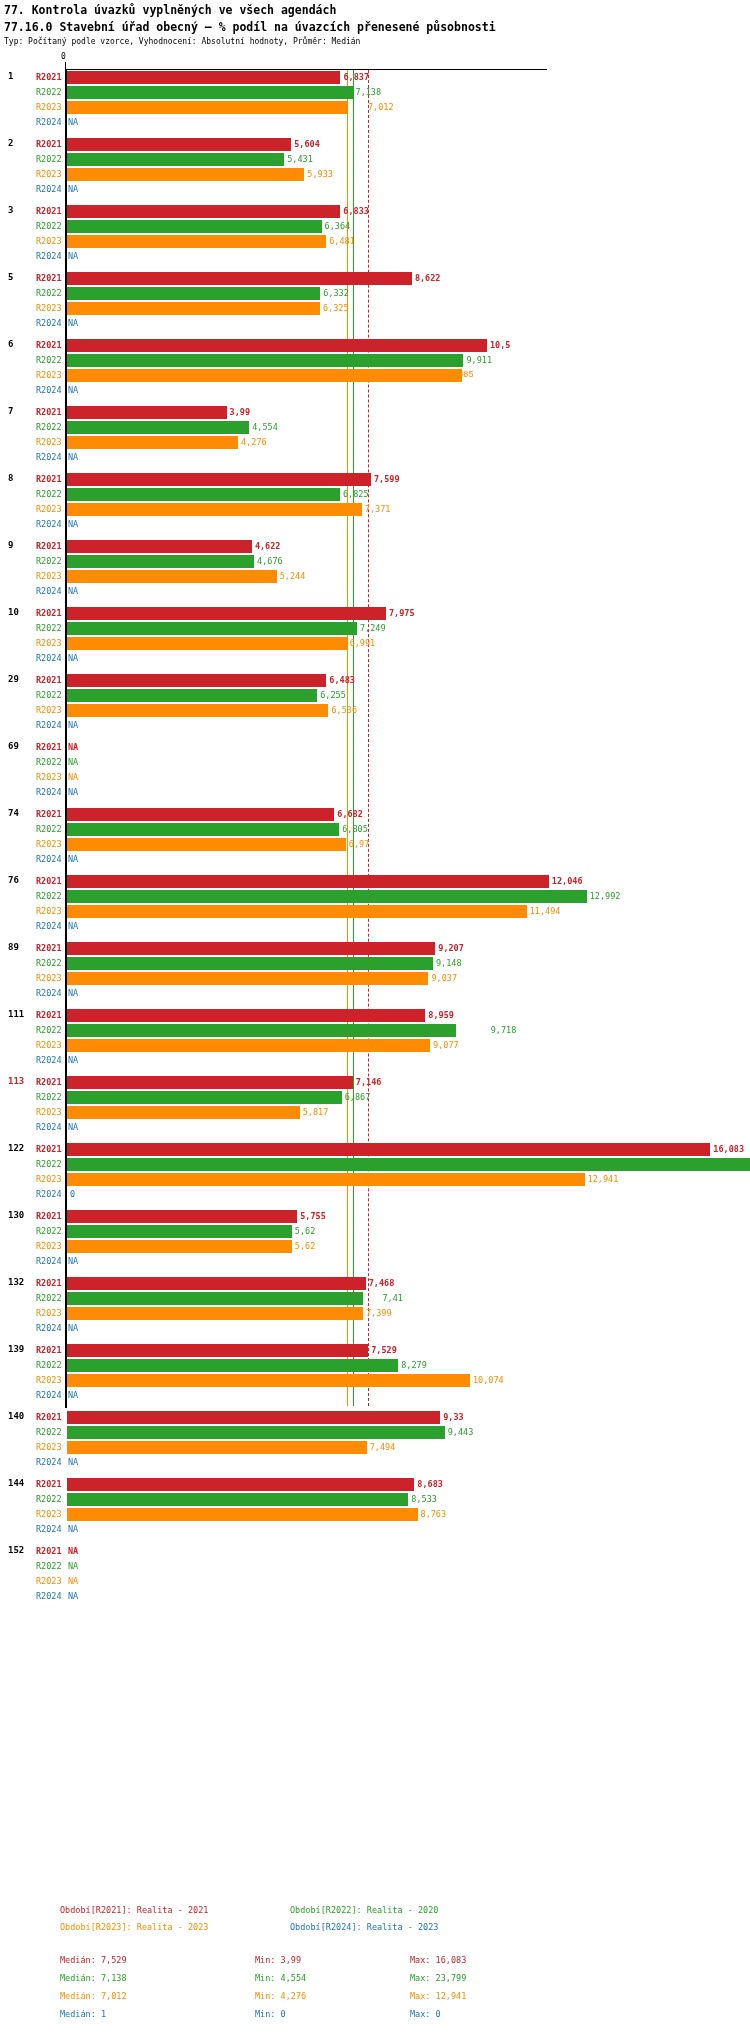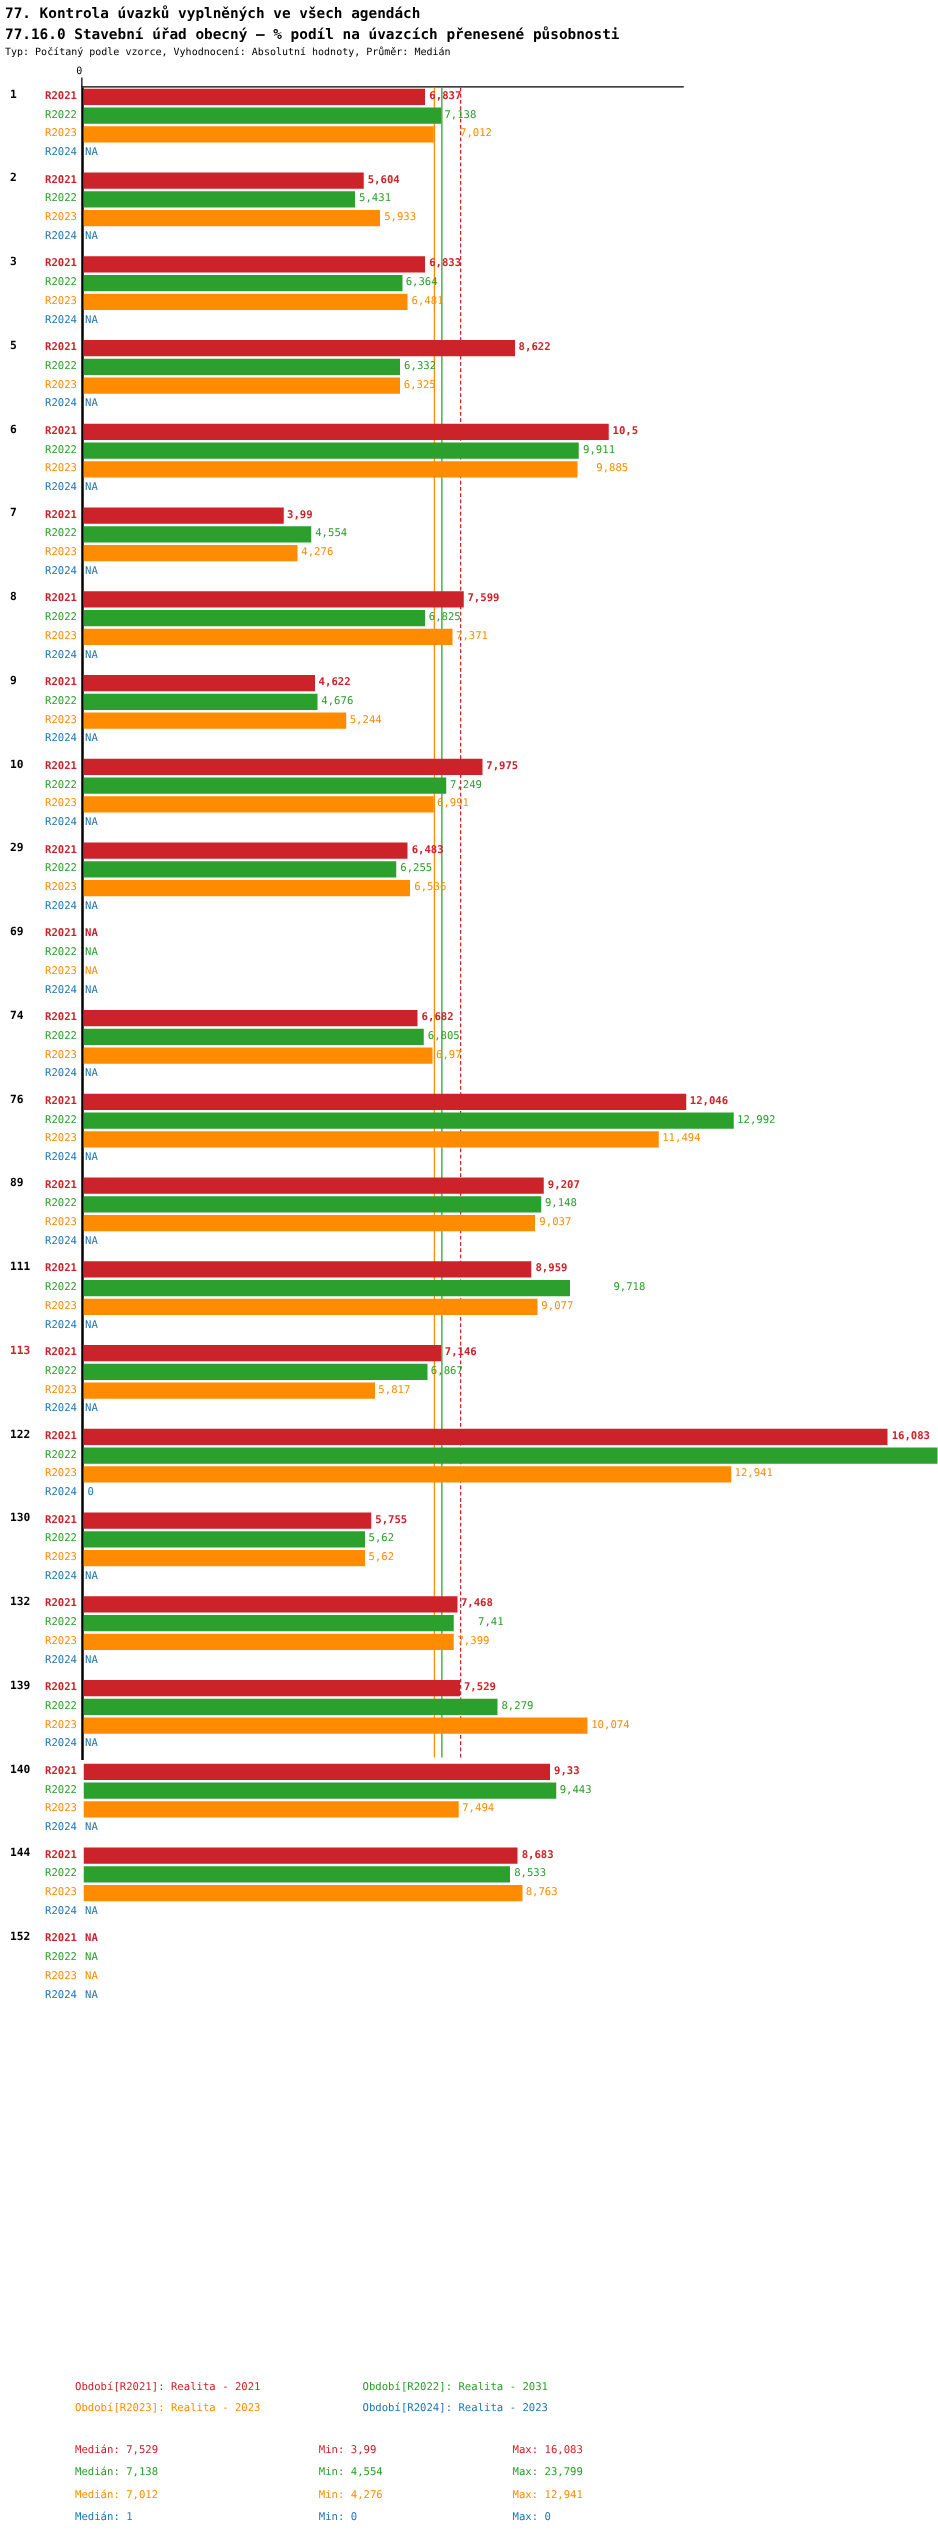--- a/index.html
+++ b/index.html
@@ -288,21 +288,21 @@
           <div class="val c2021" style="left: 490px;">10,5</div>
         </div>
         <div class="row" style="top: 15px;">
           <div class="row-label c2022">R2022</div>
           <div class="bar b2022" style="width: 396.44px;"></div>
           <div class="val c2022" style="left: 466.44px;">9,911</div>
         </div>
         <div class="row" style="top: 30px;">
           <div class="row-label c2023">R2023</div>
           <div class="bar b2023" style="width: 395.4px;"></div>
-          <div class="val c2023" style="left: 477px;">9,885</div>
+          <div class="val c2023" style="left: 448px; font-family: Liberation Mono, monospace;">9,885</div>
         </div>
         <div class="row" style="top: 45px;">
           <div class="row-label c2024">R2024</div>
           <div class="na c2024">NA</div>
         </div>
       </div>
       <div class="group" style="top: 349px; height: 60px;">
         <div class="grp-label">7</div>
         <div class="row" style="top: 0px;">
           <div class="row-label c2021">R2021</div>
@@ -689,21 +689,21 @@
         <div class="row" style="top: 45px;">
           <div class="row-label c2024">R2024</div>
           <div class="na c2024">NA</div>
         </div>
       </div>
     </div>
 </div>
 
 <div id="legend">
     <div class="lg" style="left: 60px; top: 0px; color: rgb(204, 34, 41);">Období[R2021]: Realita - 2021</div>
-    <div class="lg" style="left: 290px; top: 0px; color: rgb(44, 160, 44);">Období[R2022]: Realita - 2031</div>
+    <div class="lg" style="left: 290px; top: 0px; color: rgb(44, 160, 44);">Období[R2022]: Realita - 2020</div>
     <div class="lg" style="left: 60px; top: 17px; color: rgb(255, 140, 0);">Období[R2023]: Realita - 2023</div>
     <div class="lg" style="left: 290px; top: 17px; color: rgb(31, 119, 180);">Období[R2024]: Realita - 2023</div>
   </div>
 <div id="stats">
     <div class="st" style="left: 60px; top: 0px; color: rgb(204, 34, 41);">Medián: 7,529</div>
     <div class="st" style="left: 255px; top: 0px; color: rgb(204, 34, 41);">Min: 3,99</div>
     <div class="st" style="left: 410px; top: 0px; color: rgb(204, 34, 41);">Max: 16,083</div>
     <div class="st" style="left: 60px; top: 18px; color: rgb(44, 160, 44);">Medián: 7,138</div>
     <div class="st" style="left: 255px; top: 18px; color: rgb(44, 160, 44);">Min: 4,554</div>
     <div class="st" style="left: 410px; top: 18px; color: rgb(44, 160, 44);">Max: 23,799</div>

